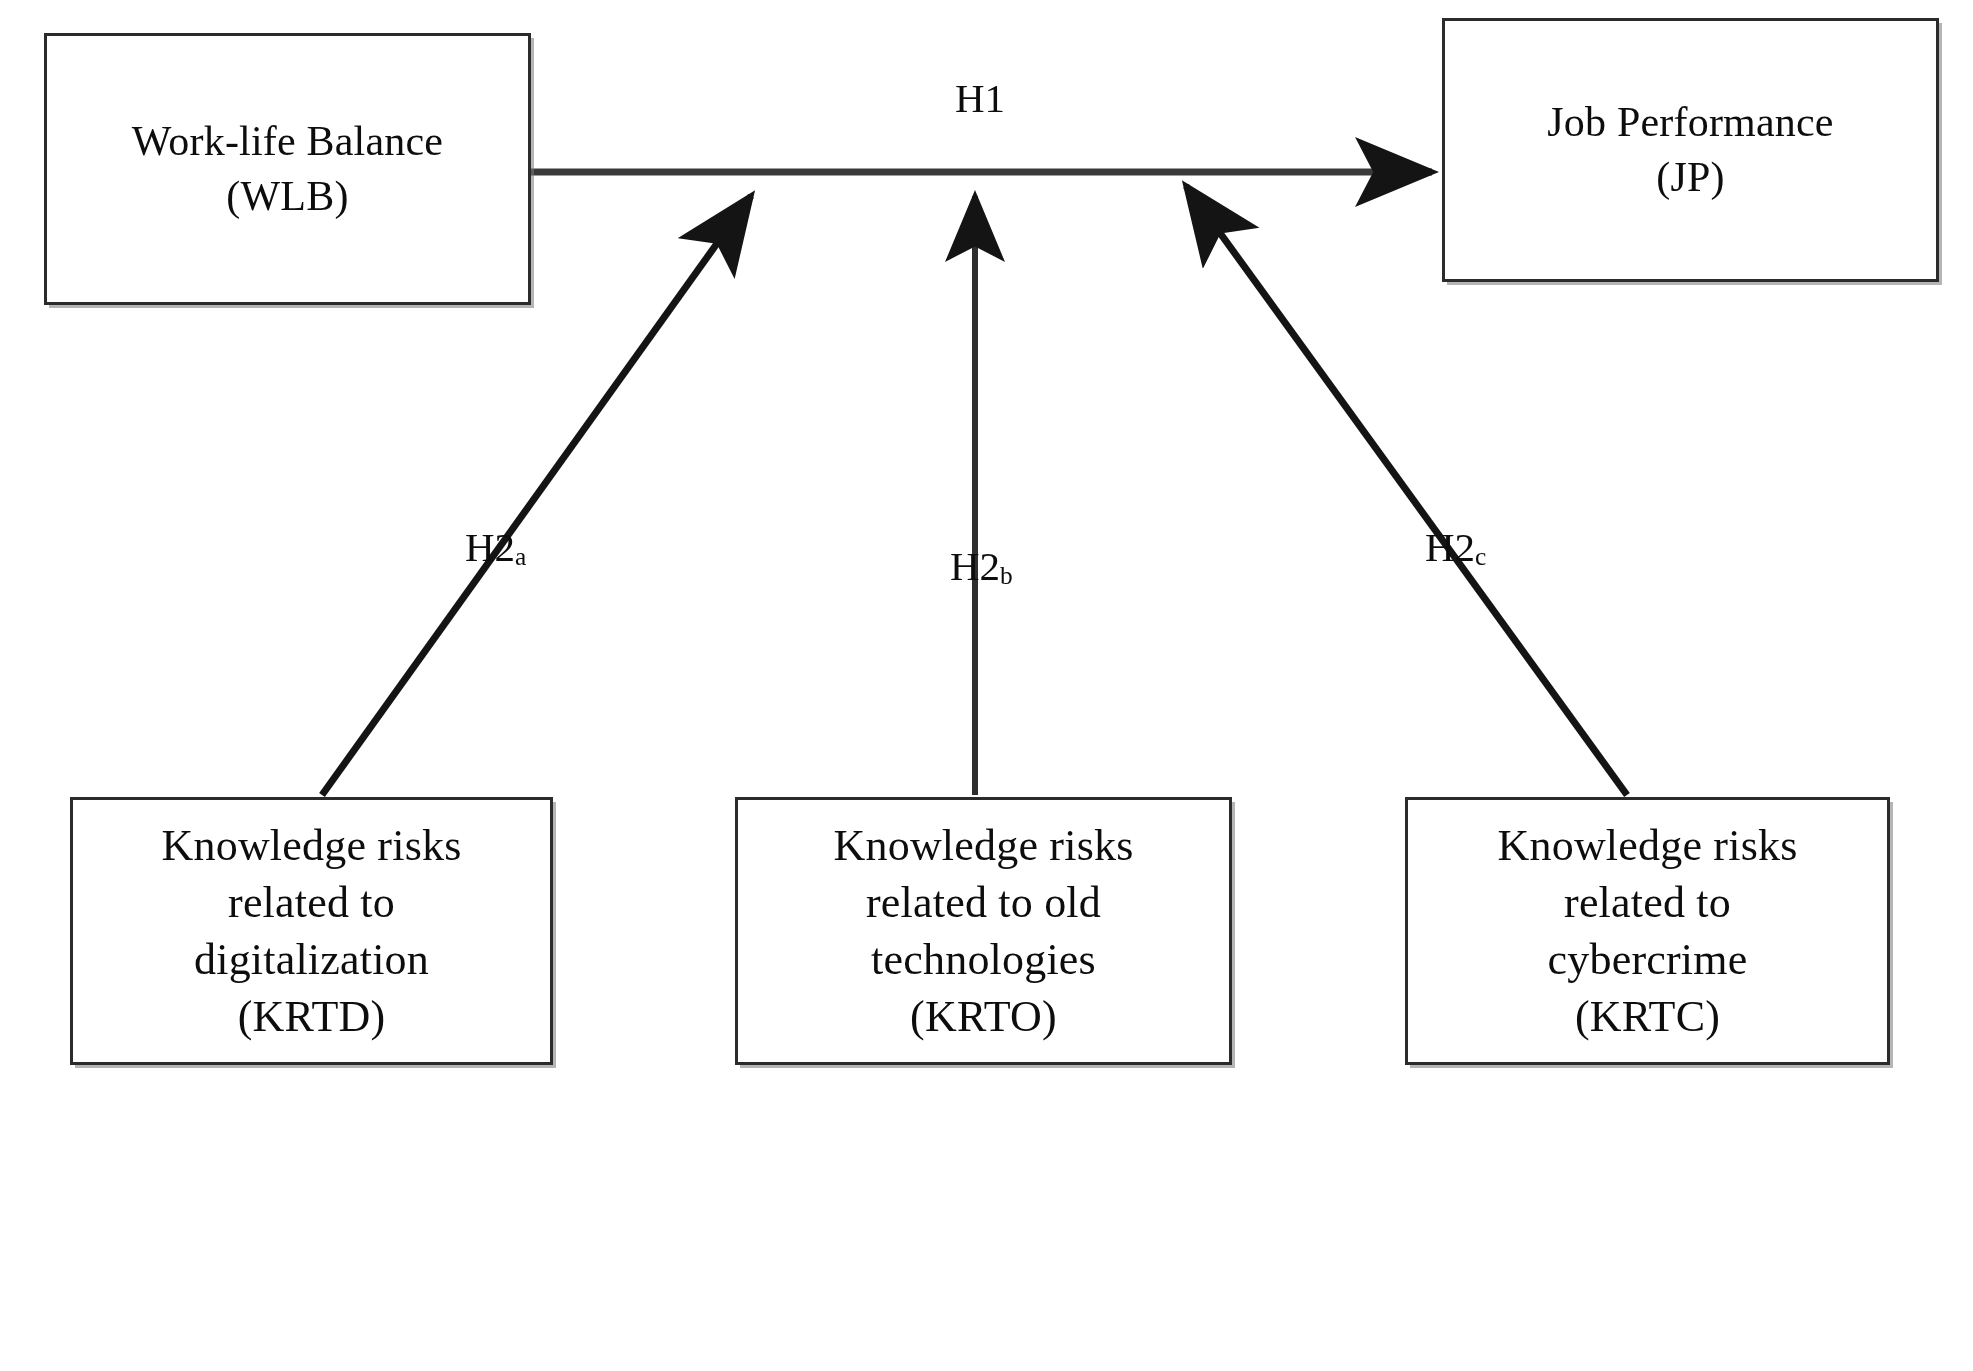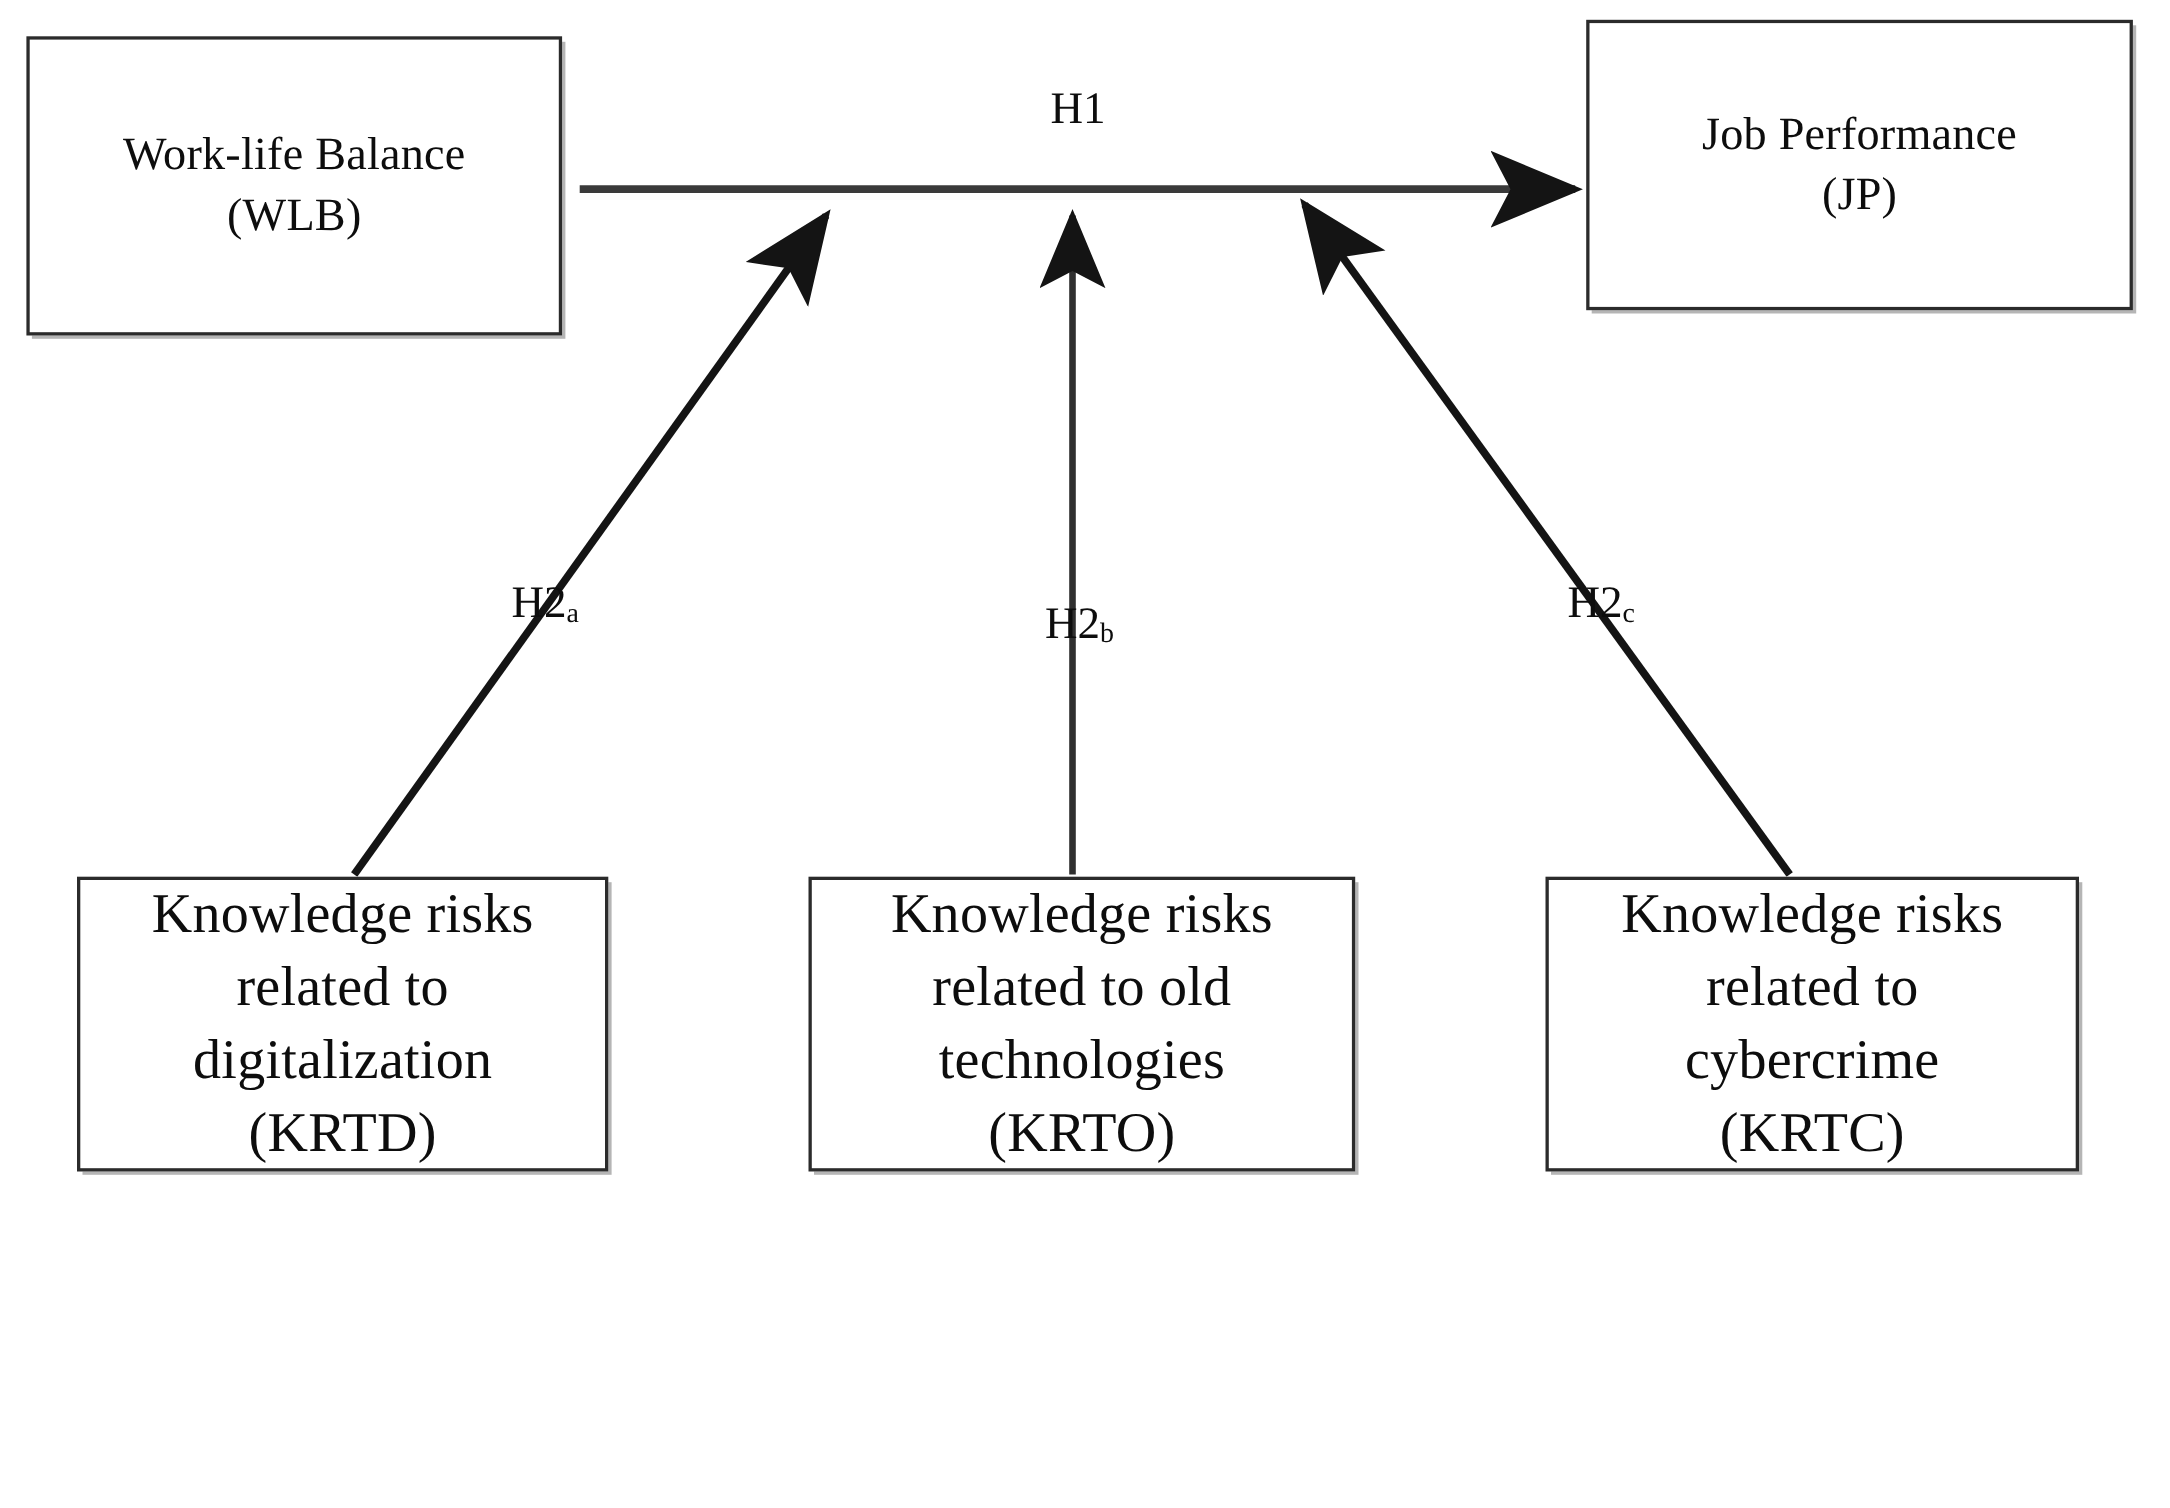--- a/index.html
+++ b/index.html
@@ -36,28 +36,28 @@
     box-sizing: border-box;
     background: #ffffff;
     border: 3px solid #2b2b2b;
     box-shadow: 4px 4px 0 -1px rgba(120,120,120,0.55);
     display: flex;
     align-items: center;
     justify-content: center;
     text-align: center;
   }
   .node-label {
-    font-size: 51px;
+    font-size: 44px;
     line-height: 1.30;
     letter-spacing: 0.2px;
     padding: 0 10px;
     white-space: pre-line;
   }
 
-  #node-wlb  { left: 24px;   top: 33px;  width: 487px; height: 272px; }
+  #node-wlb  { left: 44px;   top: 33px;  width: 487px; height: 272px; }
   #node-jp   { left: 1442px; top: 18px;  width: 497px; height: 264px; }
 
   #node-krtd { left: 70px;   top: 797px; width: 483px; height: 268px; }
   #node-krto { left: 735px;  top: 797px; width: 497px; height: 268px; }
   #node-krtc { left: 1405px; top: 797px; width: 485px; height: 268px; }
 
   #node-wlb .node-label,
   #node-jp  .node-label { font-size: 42px; }
 
   

